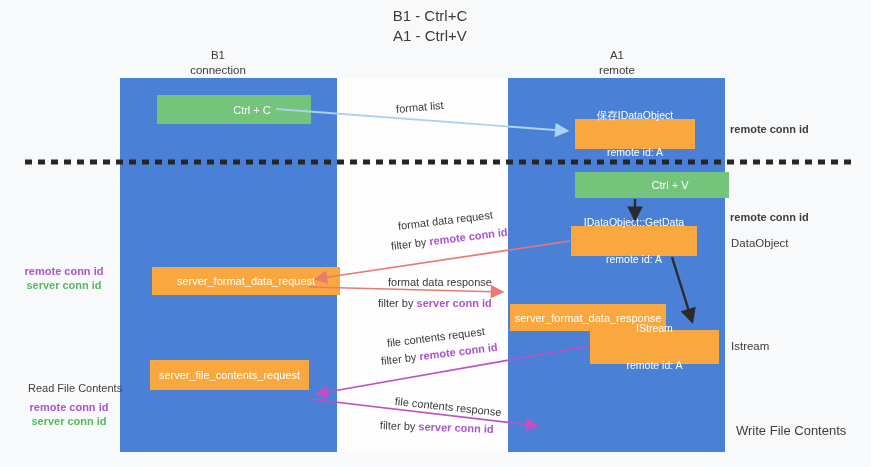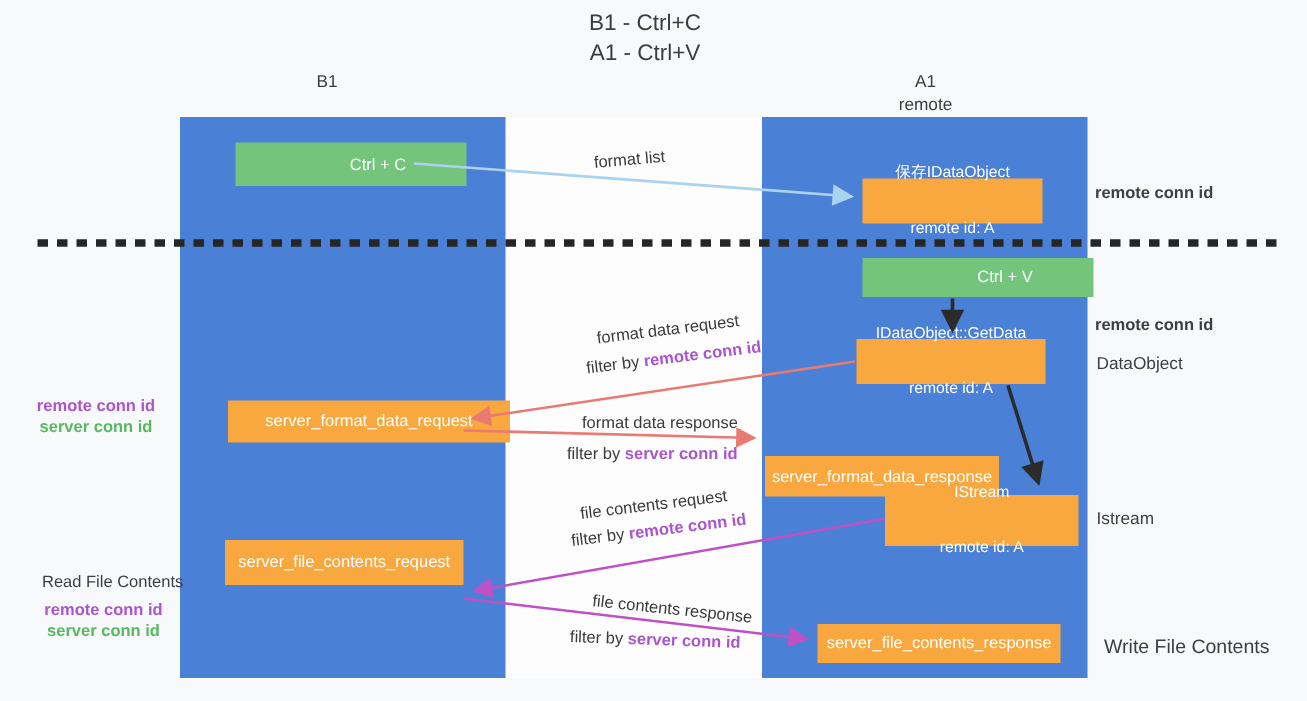--- a/index.html
+++ b/index.html
@@ -75,20 +75,21 @@
 
 <div class="canvas">
 
   <div class="title-block">
     <div>B1 - Ctrl+C</div>
     <div>A1 - Ctrl+V</div>
   </div>
 
   <div class="lane-header left">
     <div>B1</div>
+    <div>connection</div>
   </div>
   <div class="lane-header right">
     <div>A1</div>
     <div>remote</div>
   </div>
 
   <div class="gap-white"></div>
   <div class="lane left"></div>
   <div class="lane right"></div>
 
@@ -120,23 +121,20 @@
 
   <div class="node orange two-line n-istream">
     <span class="l2">IStream</span>
     <span class="l2">remote id: A</span>
   </div>
 
   <div class="node orange n-file-request">
     <span>server_file_contents_request</span>
   </div>
 
-  <div class="node orange n-file-response">
-    <span>server_file_contents_response</span>
-  </div>
 
   <div class="side-label side-pair" style="left:18px; top:264px;">
     <div class="purple">remote conn id</div>
     <div class="greentx">server conn id</div>
   </div>
 
   <div class="side-label" style="left:28px; top:382px;">Read File Contents</div>
 
   <div class="side-label side-pair" style="left:23px; top:400px;">
     <div class="purple">remote conn id</div>

